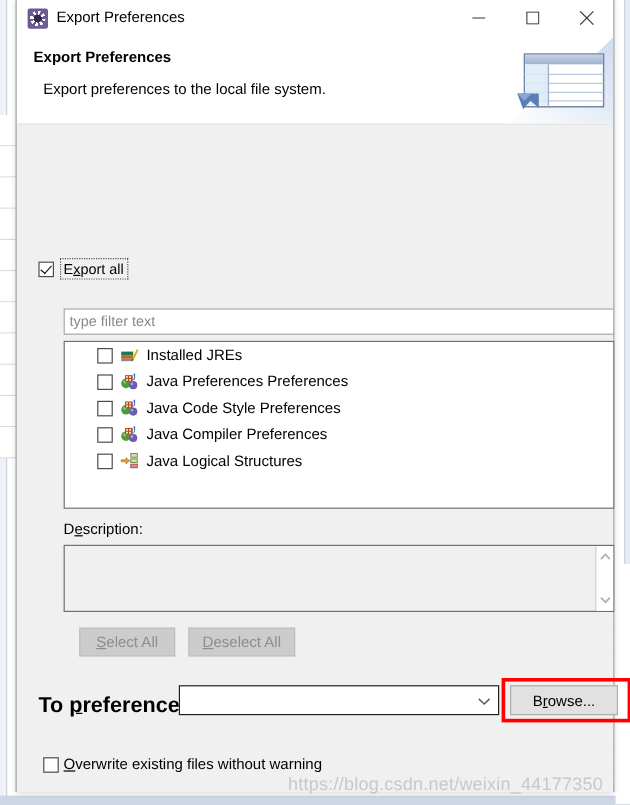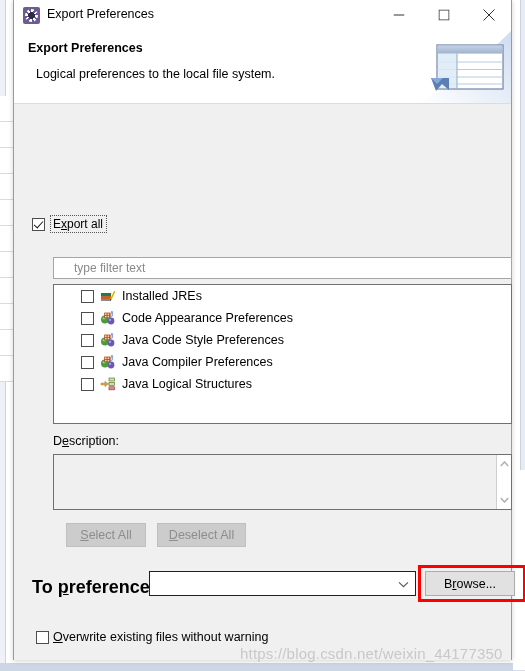--- a/index.html
+++ b/index.html
@@ -204,21 +204,21 @@
   .filter-input {
     position: absolute;
     left: 39px; top: 153px;
     width: 459px; height: 22px;
     border: 1px solid #a6a6a6;
     background: #ffffff;
     box-sizing: border-box;
     font-family: "Liberation Sans", sans-serif;
     font-size: 12px;
     color: #7a7a7a;
-    padding: 0 20px;
+    padding: 0 4px;
     line-height: 20px;
     outline: none;
   }
   .filter-input::placeholder { color: #8a8a8a; opacity: 1; }
 
   .tree-box {
     position: absolute;
     left: 39px; top: 180px;
     width: 459px; height: 140px;
     border: 1px solid #707070;
@@ -403,21 +403,21 @@
     <div class="win-btn btn-close">
       <svg width="12" height="12" viewBox="0 0 12 12">
         <line x1="0.5" y1="0.5" x2="11.5" y2="11.5" stroke="#333" stroke-width="1"></line>
         <line x1="11.5" y1="0.5" x2="0.5" y2="11.5" stroke="#333" stroke-width="1"></line>
       </svg>
     </div>
   </div>
 
   <div class="header">
     <div class="header-title">Export Preferences</div>
-    <div class="header-sub">Logical preferences to the local file system.</div>
+    <div class="header-sub">Export preferences to the local file system.</div>
     <svg class="header-art" viewBox="0 0 110 72">
       <defs>
         <linearGradient id="bgwash" x1="0" y1="1" x2="1" y2="0">
           <stop offset="0%" stop-color="#ffffff"></stop>
           <stop offset="100%" stop-color="#cfdcf0"></stop>
         </linearGradient>
         <linearGradient id="hdrg" x1="0" y1="0" x2="0" y2="1">
           <stop offset="0%" stop-color="#c4d2e6"></stop>
           <stop offset="100%" stop-color="#9fb2cd"></stop>
         </linearGradient>
@@ -470,21 +470,21 @@
             <rect x="4.2" y="2.6" width="6.4" height="5.6" fill="#b04a2a"></rect>
             <rect x="5" y="3.4" width="1.6" height="1.6" fill="#ffd9a0"></rect>
             <rect x="7.6" y="3.4" width="1.6" height="1.6" fill="#ffd9a0"></rect>
             <rect x="5" y="5.8" width="1.6" height="1.6" fill="#ffd9a0"></rect>
             <rect x="7.6" y="5.8" width="1.6" height="1.6" fill="#ffd9a0"></rect>
             <circle cx="11" cy="11" r="3.4" fill="#6a5ab0"></circle>
             <circle cx="10" cy="9.9" r="1.1" fill="#b3a7e0"></circle>
             <path d="M11.2 1.2 L12.6 1.2 L12.6 5.4 Q12.6 6.6 11.3 6.6 Q10.2 6.6 10.2 5.7 L11.4 5.7 Q11.4 5.9 11.6 5.9 Q11.9 5.9 11.9 5.4 Z" fill="#2b6fd0"></path>
           </svg>
         </span>
-        <span>Code Appearance Preferences</span>
+        <span>Java Preferences Preferences</span>
       </div>
 
       <div class="tree-item">
         <span class="chk"></span>
         <span class="tree-icon">
           <svg width="16" height="16" viewBox="0 0 16 16">
             <circle cx="5" cy="9.5" r="4" fill="#4f9b3c"></circle>
             <circle cx="4" cy="8.2" r="1.3" fill="#8fd07c"></circle>
             <rect x="4.2" y="2.6" width="6.4" height="5.6" fill="#b04a2a"></rect>
             <rect x="5" y="3.4" width="1.6" height="1.6" fill="#ffd9a0"></rect>

